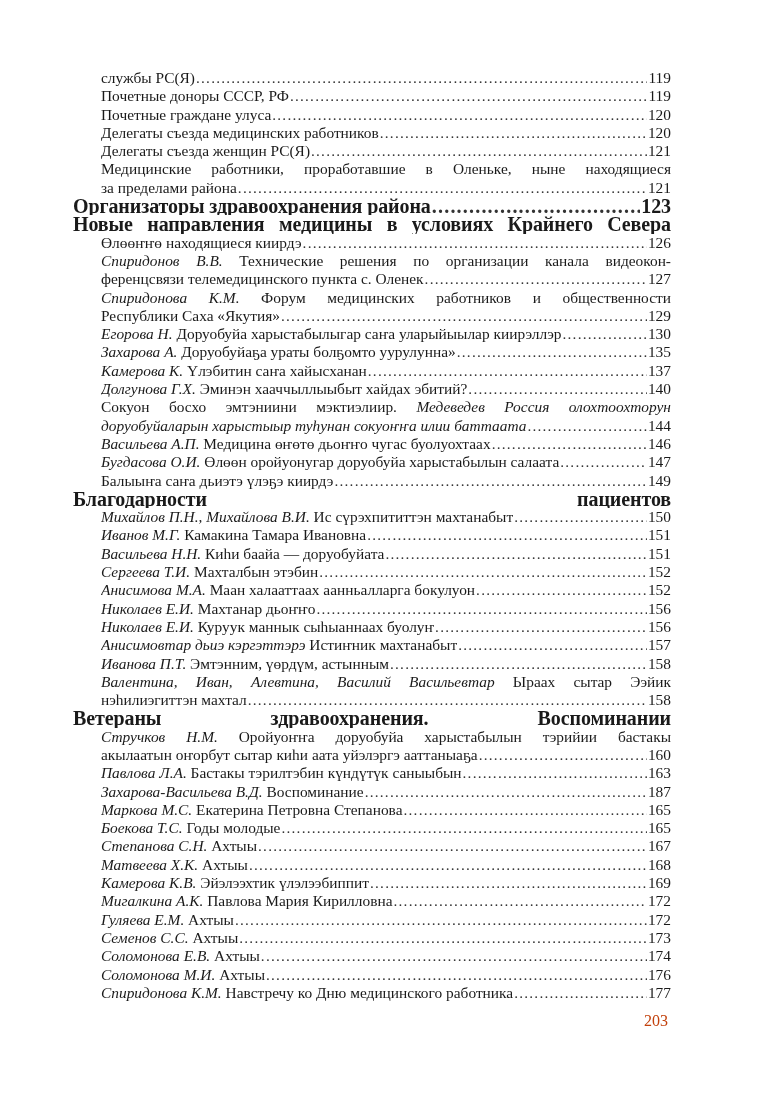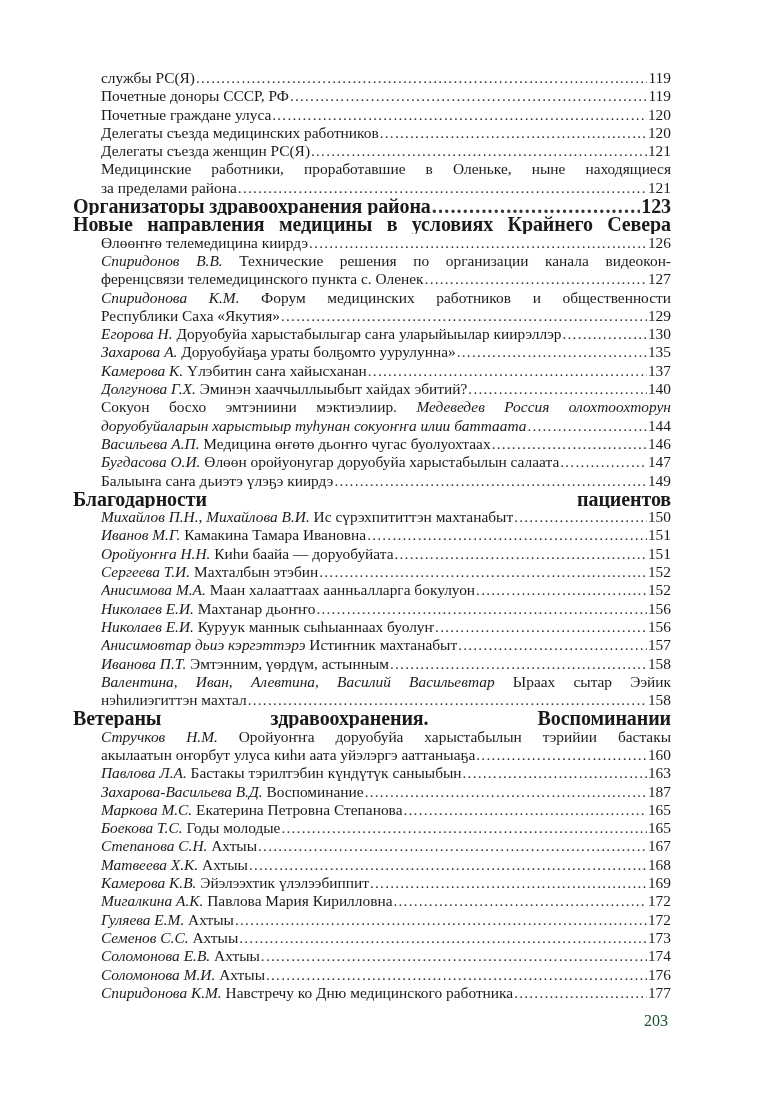--- a/index.html
+++ b/index.html
@@ -67,21 +67,21 @@
   }
   .author {
     font-style: italic;
   }
   .page-number {
     position: absolute;
     left: 644px;
     top: 1012px;
     font-size: 16px;
     font-family: "Liberation Serif", "DejaVu Serif", serif;
-    color: #14532d;
+    color: #c2410c;
   }
 </style>
 </head>
 <body>
 
 <div class="toc" id="toc">
     <div class="entry sub">
       <div class="line">
         <span class="text"><span>службы РС(Я)</span></span>
         <span class="dots"></span>
@@ -129,21 +129,21 @@
         <span class="text"><span>Организаторы здравоохранения района</span></span>
         <span class="dots"></span>
         <span class="page">123</span>
       </div>
     </div>
     <div class="entry section">
       <div class="line justify"><span class="text" style="display: inline;"><span>Новые направления медицины в условиях Крайнего Севера</span></span></div>
     </div>
     <div class="entry sub">
       <div class="line">
-        <span class="text"><span>Өлөөҥҥө телемедицина киирдэ</span></span>
+        <span class="text"><span>Өлөөҥҥө находящиеся киирдэ</span></span>
         <span class="dots"></span>
         <span class="page">126</span>
       </div>
     </div>
     <div class="entry sub">
       <div class="line justify"><span class="text" style="display: inline;"><span class="author">Спиридонов В.В.</span> <span>Технические решения по организации канала видеокон-</span></span></div>
       <div class="line">
         <span class="text"><span>ференцсвязи телемедицинского пункта с. Оленек</span></span>
         <span class="dots"></span>
         <span class="page">127</span>
@@ -226,21 +226,21 @@
     </div>
     <div class="entry sub">
       <div class="line">
         <span class="text"><span class="author">Иванов М.Г.</span> <span>Камакина Тамара Ивановна</span></span>
         <span class="dots"></span>
         <span class="page">151</span>
       </div>
     </div>
     <div class="entry sub">
       <div class="line">
-        <span class="text"><span class="author">Оройуоҥҥа Н.Н.</span> <span>Киһи баайа — доруобуйата</span></span>
+        <span class="text"><span class="author">Васильева Н.Н.</span> <span>Киһи баайа — доруобуйата</span></span>
         <span class="dots"></span>
         <span class="page">151</span>
       </div>
     </div>
     <div class="entry sub">
       <div class="line">
         <span class="text"><span class="author">Сергеева Т.И.</span> <span>Махталбын этэбин</span></span>
         <span class="dots"></span>
         <span class="page">152</span>
       </div>
@@ -287,21 +287,21 @@
         <span class="dots"></span>
         <span class="page">158</span>
       </div>
     </div>
     <div class="entry section">
       <div class="line justify"><span class="text" style="display: inline;"><span>Ветераны здравоохранения. Воспоминании</span></span></div>
     </div>
     <div class="entry sub">
       <div class="line justify"><span class="text" style="display: inline;"><span class="author">Стручков Н.М.</span> <span>Оройуоҥҥа доруобуйа харыстабылын тэрийии бастакы</span></span></div>
       <div class="line">
-        <span class="text"><span>акылаатын оҥорбут улуса киһи аата уйэлэргэ ааттаныаҕа</span></span>
+        <span class="text"><span>акылаатын оҥорбут сытар киһи аата уйэлэргэ ааттаныаҕа</span></span>
         <span class="dots"></span>
         <span class="page">160</span>
       </div>
     </div>
     <div class="entry sub">
       <div class="line">
         <span class="text"><span class="author">Павлова Л.А.</span> <span>Бастакы тэрилтэбин күндүтүк саныыбын</span></span>
         <span class="dots"></span>
         <span class="page">163</span>
       </div>

